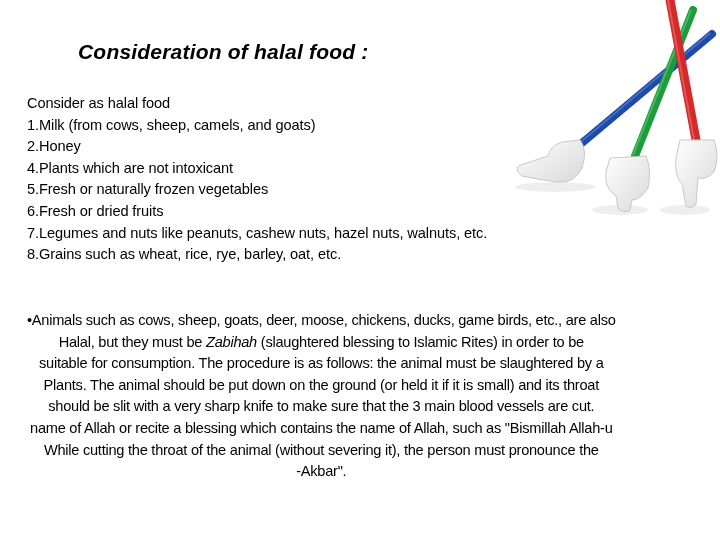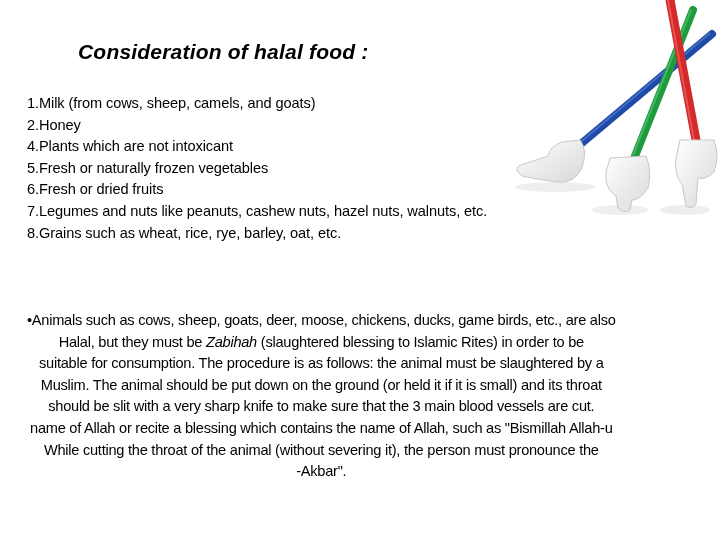--- a/index.html
+++ b/index.html
@@ -24,34 +24,35 @@
   .para div { height: 21.6px; text-align: center; }
   .para i { }
   .pointers { position: absolute; left: 500px; top: 0; width: 220px; height: 230px; }
 </style>
 </head>
 <body>
 
 <div class="title">Consideration of halal food :</div>
 
 <div class="list">
+  <div>Consider as halal food</div>
   <div>1.Milk (from cows, sheep, camels, and goats)</div>
   <div>2.Honey</div>
   <div>4.Plants which are not intoxicant</div>
   <div>5.Fresh or naturally frozen vegetables</div>
   <div>6.Fresh or dried fruits</div>
   <div>7.Legumes and nuts like peanuts, cashew nuts, hazel nuts, walnuts, etc.</div>
   <div>8.Grains such as wheat, rice, rye, barley, oat, etc.</div>
 </div>
 
 <div class="para">
   <div>•Animals such as cows, sheep, goats, deer, moose, chickens, ducks, game birds, etc., are also</div>
   <div><span>Halal, but they must be </span><i>Zabihah</i><span> (slaughtered blessing to Islamic Rites) in order to be</span></div>
   <div>suitable for consumption. The procedure is as follows: the animal must be slaughtered by a</div>
-  <div>Muslim. The animal should be put down on the ground (or held it if it is small) and its throat</div>
+  <div>Plants. The animal should be put down on the ground (or held it if it is small) and its throat</div>
   <div>should be slit with a very sharp knife to make sure that the 3 main blood vessels are cut.</div>
   <div>name of Allah or recite a blessing which contains the name of Allah, such as "Bismillah Allah-u</div>
   <div>While cutting the throat of the animal (without severing it), the person must pronounce the</div>
   <div>-Akbar".</div>
 </div>
 
 <svg class="pointers" viewBox="0 0 220 230" xmlns="http://www.w3.org/2000/svg">
   <defs>
     <linearGradient id="hand" x1="0" y1="0" x2="1" y2="1">
       <stop offset="0" stop-color="#ffffff"></stop>

